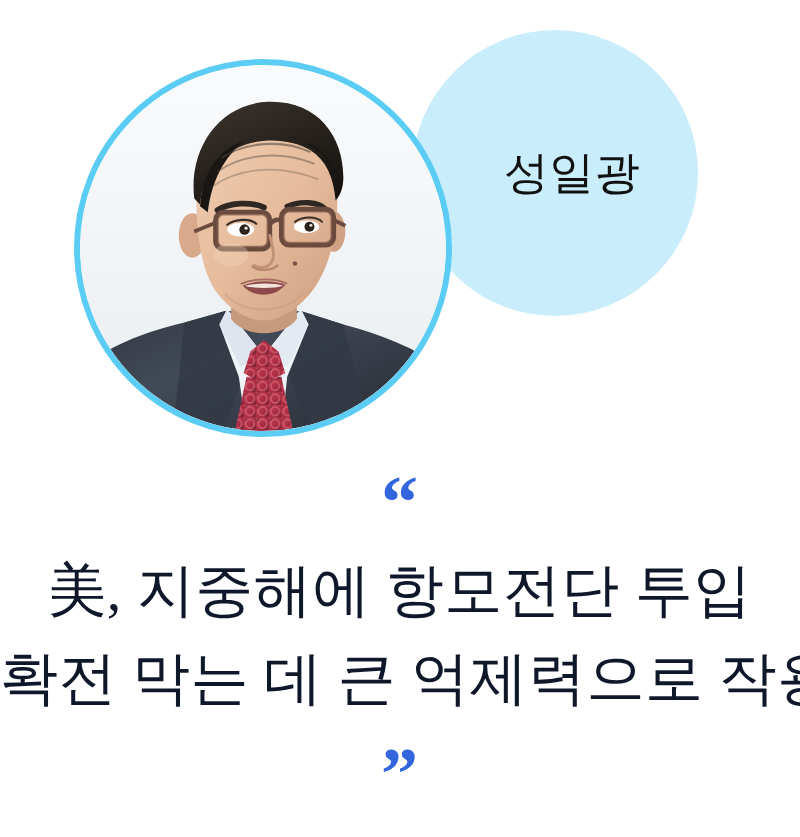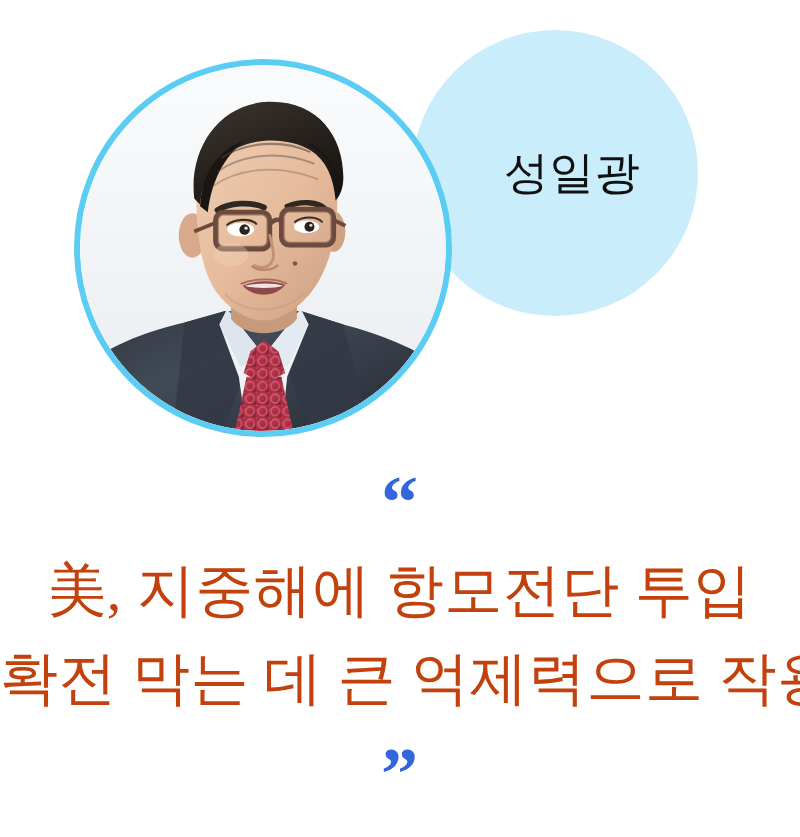--- a/index.html
+++ b/index.html
@@ -102,21 +102,21 @@
   #quote-open {
     margin-bottom: 30px;
   }
   #quote-close {
     margin-top: 14px;
   }
   .quote-line {
     font-family: "Liberation Serif", "DejaVu Serif", serif;
     font-size: 58px;
     font-weight: 400;
-    color: #c2410c;
+    color: #0f172a;
     line-height: 1.52;
     letter-spacing: 0.5px;
     white-space: nowrap;
     text-align: center;
   }
 </style>
 </head>
 <body>
 
 <div id="card">

